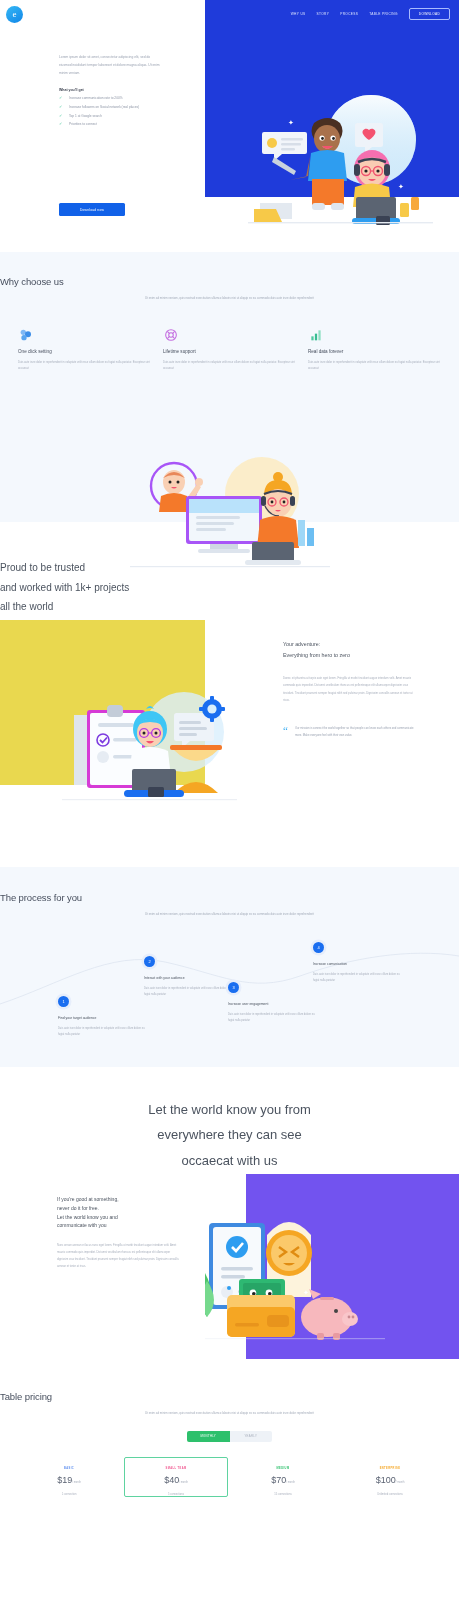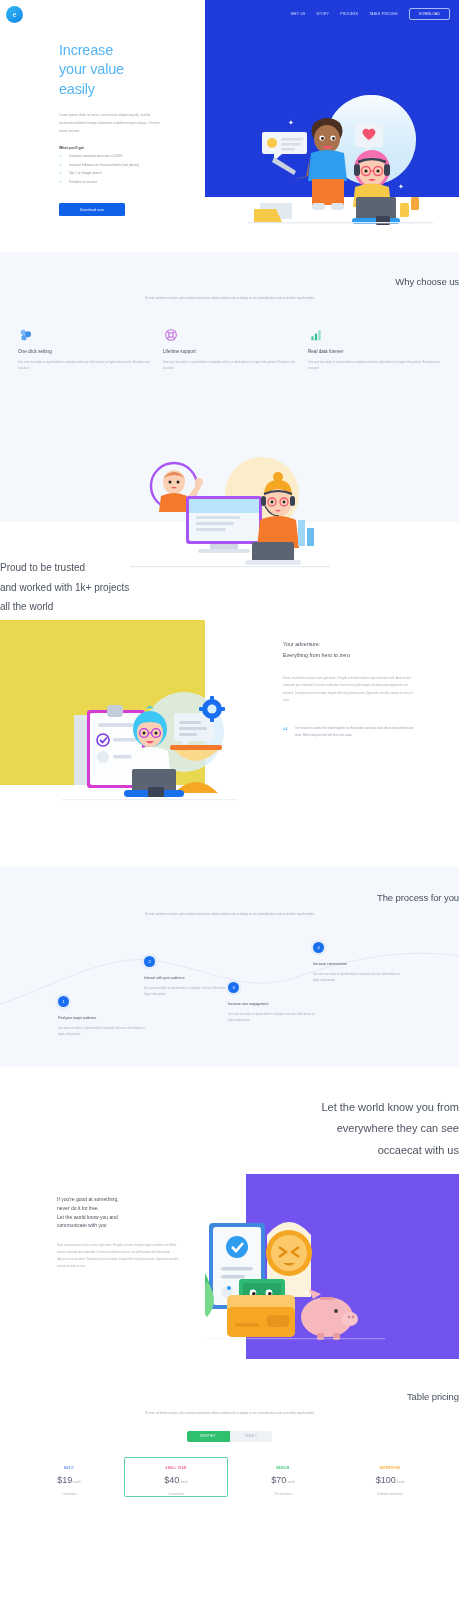--- a/index.html
+++ b/index.html
@@ -50,21 +50,21 @@
   .hero-btn {
     position:absolute; left:59px; top:203px; width:66px; height:13px;
     background:#1161e8; border-radius:1.5px; border:0;
     color:#fff; font-size:3.3px; letter-spacing:.2px; cursor:pointer;
     font-family:inherit;
   }
   .hero-art { position:absolute; left:248px; top:85px; width:185px; height:140px; }
 
   
   .why { background:#f4f8fd; padding-top:24px; height:270px; position:relative; }
-  .sec-title { text-align:right; font-size:9.5px; font-weight:400; color:#4c5costantly; }
+  .sec-title { text-align:left; font-size:9.5px; font-weight:400; color:#4c5costantly; }
   .sec-title { color:#474f5e; letter-spacing:-.1px; }
   .sec-sub {
     margin:8px auto 0; width:210px; text-align:center;
     font-size:2.9px; line-height:2.3; color:#a2aab8;
   }
   .features { display:flex; margin-top:25px; padding:0 18px; gap:12px; }
   .feat { flex:1; }
   .feat-icon { height:18px; }
   .feat h3 { font-size:4.6px; font-weight:400; color:#474f5e; margin-top:4px; }
   .feat p { margin-top:6px; font-size:2.7px; line-height:2.4; color:#a8afbc; }
@@ -96,21 +96,21 @@
     width:11px; height:11px; border-radius:50%; background:#1a6ef0;
     color:#fff; font-size:4px; line-height:11px; text-align:center;
     box-shadow:0 0 0 2.5px #e7eefb;
   }
   .step h4 { margin-top:9px; font-size:3.4px; font-weight:400; color:#4b535f; }
   .step p { margin-top:6px; font-size:2.6px; line-height:2.4; color:#a8afbc; }
 
   
   .world { background:#fff; position:relative; height:300px; padding-top:30px; }
   .world h2 {
-    text-align:right; font-size:11px; font-weight:400;
+    text-align:center; font-size:13px; font-weight:400;
     line-height:1.95; color:#4b535f;
   }
   .purple-block { position:absolute; right:0; top:107px; width:213px; height:185px; background:#7253ef; }
   .world-copy { position:absolute; left:57px; top:128px; width:125px; }
   .world-copy h3 { font-size:5px; font-weight:400; line-height:1.75; color:#4b535f; }
   .world-copy p { margin-top:13px; font-size:2.7px; line-height:2.55; color:#a8afbc; }
   .world-art { position:absolute; left:205px; top:128px; width:180px; height:145px; }
 
   
   .pricing { background:#fff; position:relative; height:175px; padding-top:24px; }
@@ -148,25 +148,20 @@
 
     <nav class="nav">
       <a>WHY US</a>
       <a>STORY</a>
       <a>PROCESS</a>
       <a>TABLE PRICING</a>
       <a class="nav-cta">Download</a>
     </nav>
 
     <div class="hero-copy">
-      <h1>
-        <span>Increase</span><br>
-        <span>your value</span><br>
-        <span>easily</span>
-      </h1>
       <p class="hero-lead">Lorem ipsum dolor sit amet, consectetur adipiscing elit, sed do eiusmod incididunt tempor laboreset et dolore magna aliqua. Ut enim minim veniam.</p>
       <div class="hero-sub">What you'll get</div>
       <ul class="hero-list">
         <li><span class="tick">✓</span><span>Increase communication rate to 200%</span></li>
         <li><span class="tick">✓</span><span>Increase followers on Social network (real places)</span></li>
         <li><span class="tick">✓</span><span>Top 1 at Google search</span></li>
         <li><span class="tick">✓</span><span>Priorities to connect</span></li>
       </ul>
     </div>
 

